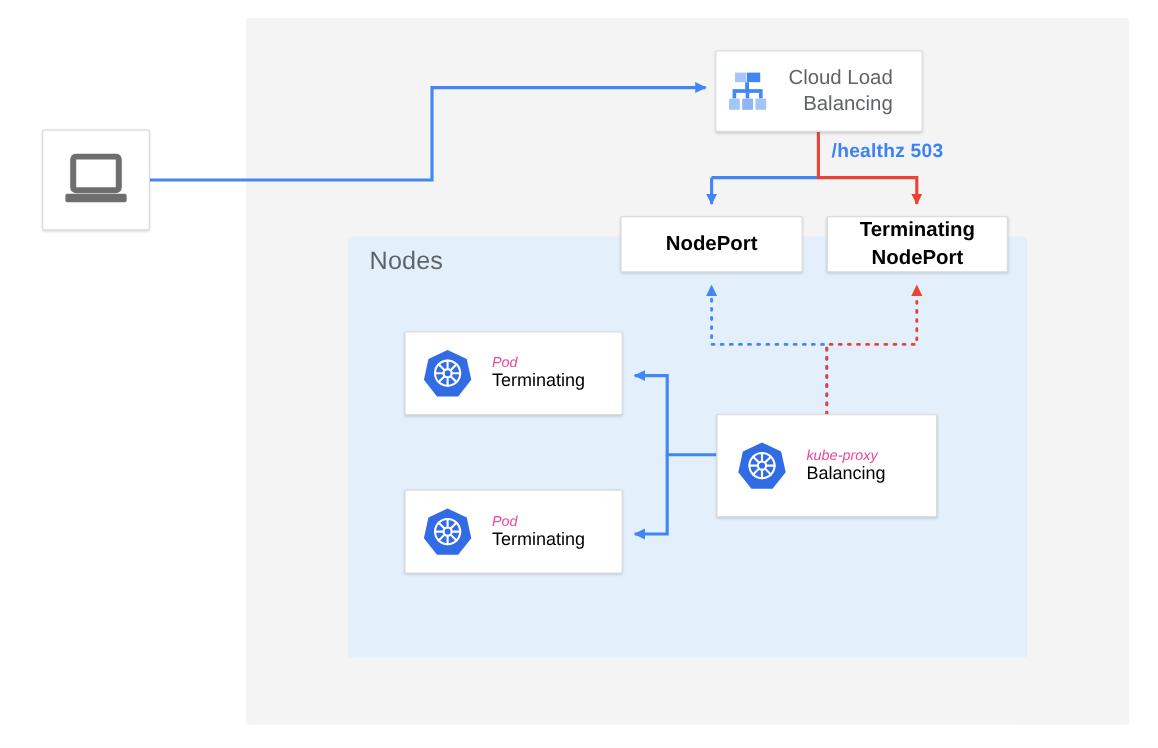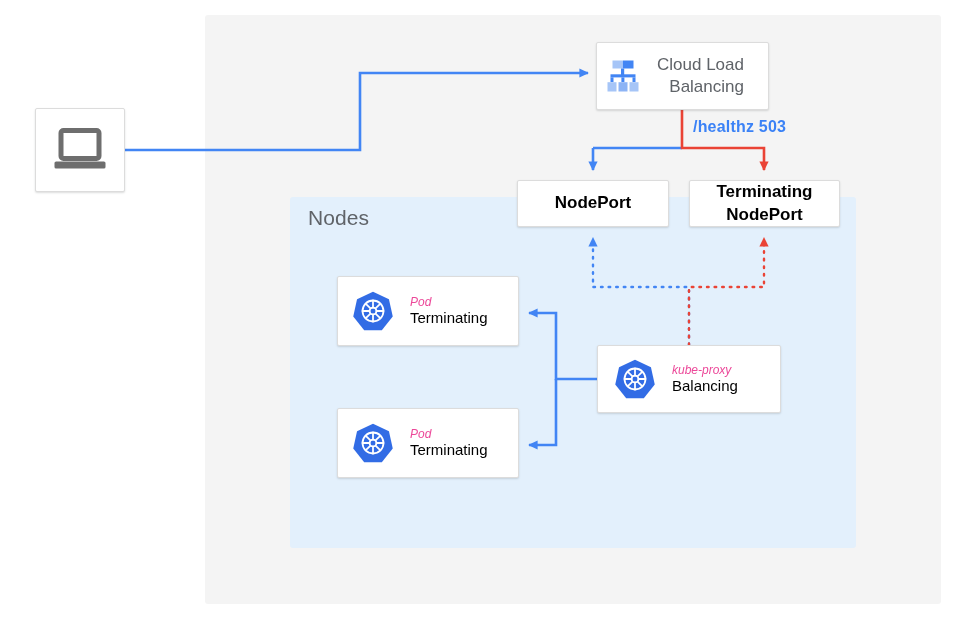--- a/index.html
+++ b/index.html
@@ -24,21 +24,21 @@
   .t-bold{font-size:17px;font-weight:bold;color:#000;text-align:center;line-height:1.3;}
   .t-clb{font-size:17px;color:#5f6368;line-height:1.3;}
 
   
   .box-laptop{left:35px;top:108px;width:90px;height:84px;justify-content:center;}
   .box-clb{left:596px;top:42px;width:173px;height:68px;padding-left:4px;gap:12px;text-align:right;}
   .box-nodeport{left:517px;top:180px;width:152px;height:47px;}
   .box-hcnodeport{left:689px;top:180px;width:151px;height:47px;}
   .box-pod1{left:337px;top:276px;width:182px;height:70px;padding-left:14px;gap:16px;}
   .box-pod2{left:337px;top:408px;width:182px;height:70px;padding-left:14px;gap:16px;}
-  .box-kubeproxy{left:597px;top:345px;width:184px;height:68px;padding-left:16px;gap:16px;}
+  .box-kubeproxy{left:597px;top:345px;width:184px;height:86px;padding-left:16px;gap:16px;}
 
   .healthz{left:693px;top:118px;font-size:16px;font-weight:bold;color:#3b82f6;letter-spacing:.2px;}
 
   svg{display:block;}
   .svg-layer{left:0;top:0;width:965px;height:623px;pointer-events:none;}
 </style>
 </head>
 <body>
 
 <div id="stage">

